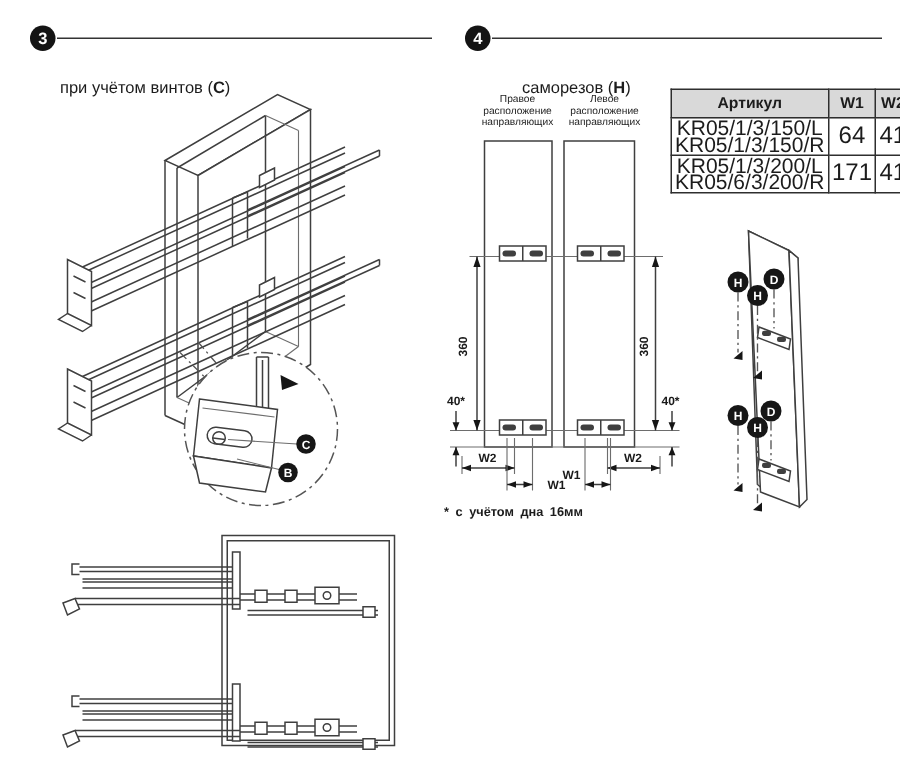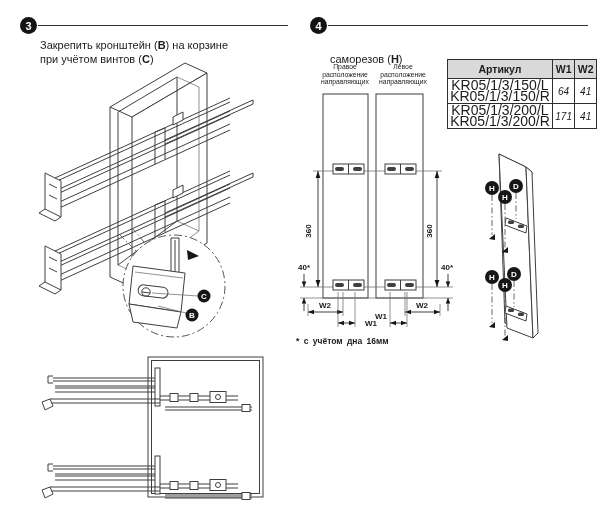--- a/index.html
+++ b/index.html
@@ -11,40 +11,39 @@
   .step-rule{height:1px;background:#333;}
   .instr{font-size:11px;line-height:14px;white-space:nowrap;}
   .instr b{font-weight:bold;}
   .collabel{font-size:6.8px;line-height:7.6px;text-align:center;color:#222;white-space:pre-line;}
   .footnote{font-size:8.5px;font-weight:bold;word-spacing:2px;}
   table.spec{border-collapse:collapse;font-size:10px;}
   table.spec th,table.spec td{border:1px solid #2e2e2e;text-align:center;padding:1px 2px;}
   table.spec{border:1.5px solid #2e2e2e;}
   table.spec th{background:#d9d9d9;font-size:10.5px;font-weight:bold;height:16px;}
   td.art{font-size:14px;line-height:11px;white-space:pre-line;padding:2px 4px;}
-  td.num{font-size:10px;width:30px;font-style:italic;}
+  td.num{font-size:16px;width:30px;}
   .ln{stroke:#3f3f3f;stroke-width:1;fill:none;}
   .lnw{stroke:#3f3f3f;stroke-width:1;fill:#fff;}
   .thin{stroke:#6d6d6d;stroke-width:.75;fill:none;}
   .dsh{stroke:#555;stroke-width:.9;fill:none;stroke-dasharray:6 2.5 1.5 2.5;}
   .blk{fill:#161616;stroke:none;}
   .slot{fill:#3f3f3f;stroke:none;}
   .svgt{font-family:"Liberation Sans",sans-serif;font-size:8px;font-weight:bold;fill:#1a1a1a;}
   .cotext{font-family:"Liberation Sans",sans-serif;font-size:8px;font-weight:bold;fill:#fff;text-anchor:middle;}
 </style>
 </head>
 <body>
 
 <div id="page">
 
   <div class="abs step-badge" style="left:20px;top:17px;">
     <span>3</span>
   </div>
   <div class="abs step-rule" style="left:38px;top:25px;width:250px;"></div>
-  <div class="abs instr" style="left:40px;top:38px;"><span>Закрепить кронштейн (</span><b>B</b><span>) на корзине</span></div>
   <div class="abs instr" style="left:40px;top:52px;"><span>при учётом винтов (</span><b>C</b><span>)</span></div>
 
   <svg class="abs" style="left:25px;top:60px;" width="270" height="300" viewBox="0 0 270 300">
 
     <g>
       <polygon class="lnw" points="85,47 160,3 182,13 107,57"></polygon>
       <polygon class="lnw" points="107,57 182,13 182,183 107,227"></polygon>
       <line class="ln" x1="85" y1="47" x2="85" y2="217"></line>
       <line class="ln" x1="85" y1="217" x2="107" y2="227"></line>
       <line class="ln" x1="93" y1="52" x2="93" y2="205"></line>
@@ -173,21 +172,21 @@
       <line class="ln" x1="145" y1="140" x2="232" y2="140"></line>
       <line class="ln" x1="145" y1="143" x2="232" y2="143"></line>
       <rect class="lnw" x="222" y="137.5" width="8" height="7"></rect>
     </g>
   </svg>
 
   <div class="abs step-badge" style="left:310px;top:17px;">
     <span>4</span>
   </div>
   <div class="abs step-rule" style="left:328px;top:25px;width:260px;"></div>
-  <div class="abs instr" style="left:330px;top:52px;"><span>саморезов (</span><b>H</b><span>)</span></div>
+  <div class="abs instr" style="left:348px;top:52px;"><span>саморезов (</span><b>H</b><span>)</span></div>
 
   <div class="abs collabel" style="left:312px;top:63px;width:66px;">Правое
 расположение
 направляющих</div>
   <div class="abs collabel" style="left:370px;top:63px;width:66px;">Левое
 расположение
 направляющих</div>
 
   <svg class="abs" style="left:295px;top:55px;" width="165" height="300" viewBox="0 0 165 300">
     <rect class="lnw" x="28" y="39" width="45" height="204"></rect>
@@ -297,21 +296,21 @@
     </thead>
     <tbody>
       <tr>
         <td class="art">KR05/1/3/150/L
 KR05/1/3/150/R</td>
         <td class="num">64</td>
         <td class="num">41</td>
       </tr>
       <tr>
         <td class="art">KR05/1/3/200/L
-KR05/1/3/200/R</td>
+KR05/6/3/200/R</td>
         <td class="num">171</td>
         <td class="num">41</td>
       </tr>
     </tbody>
   </table>
 
   <svg class="abs" style="left:458px;top:138px;" width="142" height="207" viewBox="0 0 142 207">
     <g>
       <polygon class="lnw" points="41,16 68,29 74,34 53,190 47,185"></polygon>
       <polygon class="lnw" points="41,16 68,29 75,200 49,190"></polygon>

